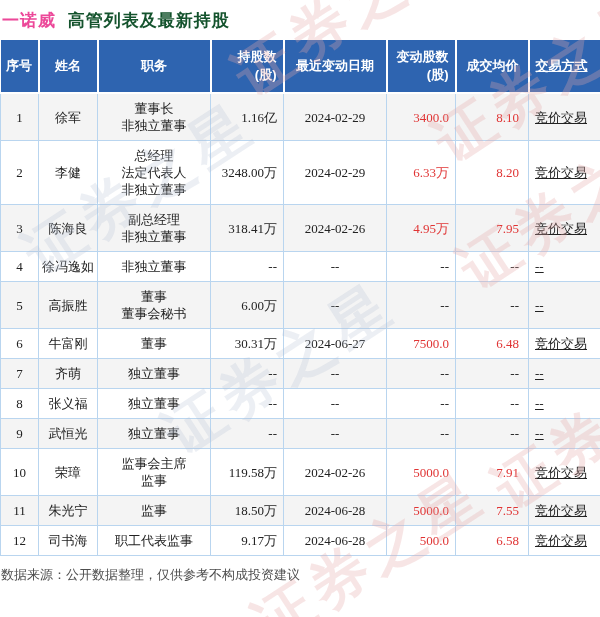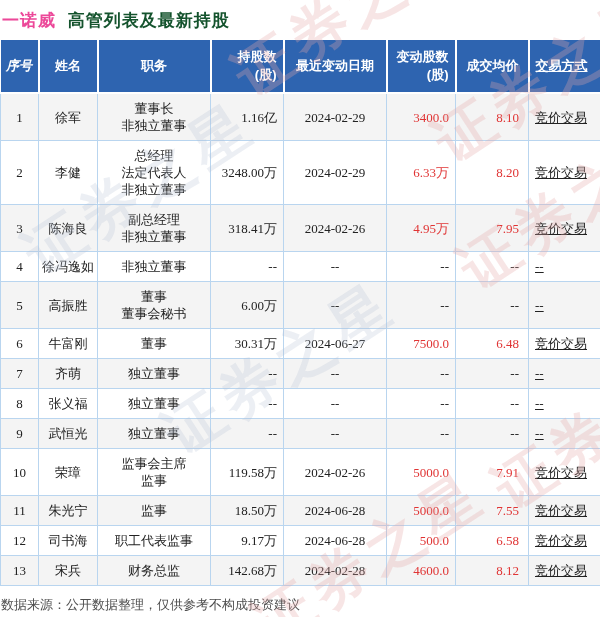--- a/index.html
+++ b/index.html
@@ -36,21 +36,21 @@
     font-weight:bold;
     font-size:13px;
     line-height:18px;
     text-align:center;
     vertical-align:middle;
     padding:8px 1px;
     white-space:pre-line;
     border-left:2px solid #ffffff;
     border-bottom:2px solid #ffffff;
   }
-  thead th:first-child { border-left:none;font-style:italic; }
+  thead th:first-child { border-left:none; }
 
   tbody td {
     border:1px solid #b9d5ef;
     padding:6px 0;
     line-height:17px;
     vertical-align:middle;
     font-family:"Liberation Serif", serif;
     white-space:pre-line;
   }
   tbody tr:nth-child(odd)  { background:#f4f4f4; }
@@ -235,30 +235,20 @@
         <tr>
           <td class="col-no">12</td>
           <td class="col-name">司书海</td>
           <td class="col-pos">职工代表监事</td>
           <td class="col-shares">9.17万</td>
           <td class="col-date">2024-06-28</td>
           <td class="col-change red">500.0</td>
           <td class="col-price red">6.58</td>
           <td class="col-method">竞价交易</td>
         </tr>
-        <tr>
-          <td class="col-no">13</td>
-          <td class="col-name">宋兵</td>
-          <td class="col-pos">财务总监</td>
-          <td class="col-shares">142.68万</td>
-          <td class="col-date">2024-02-28</td>
-          <td class="col-change red">4600.0</td>
-          <td class="col-price red">8.12</td>
-          <td class="col-method">竞价交易</td>
-        </tr>
       </tbody>
   </table>
 
   <div class="footer-note">数据来源：公开数据整理，仅供参考不构成投资建议</div>
 
   <div class="wm-layer">
     <span class="wm" style="left:220px; top:-28px;">证券之星</span>
     <span class="wm" style="left:420px; top:38px;">证券之星</span>
     <span class="wm gray" style="left:10px;  top:150px;">证券之星</span>
     <span class="wm" style="left:445px; top:165px;">证券之星</span>

